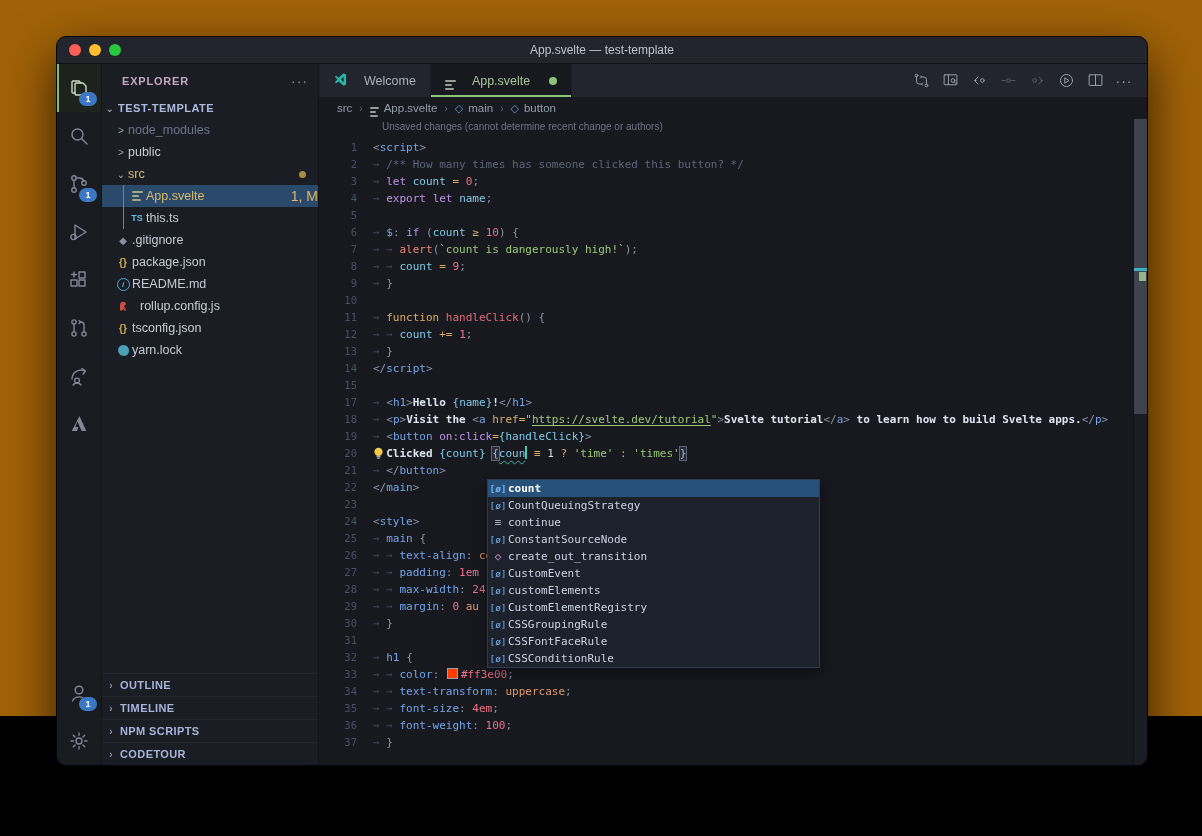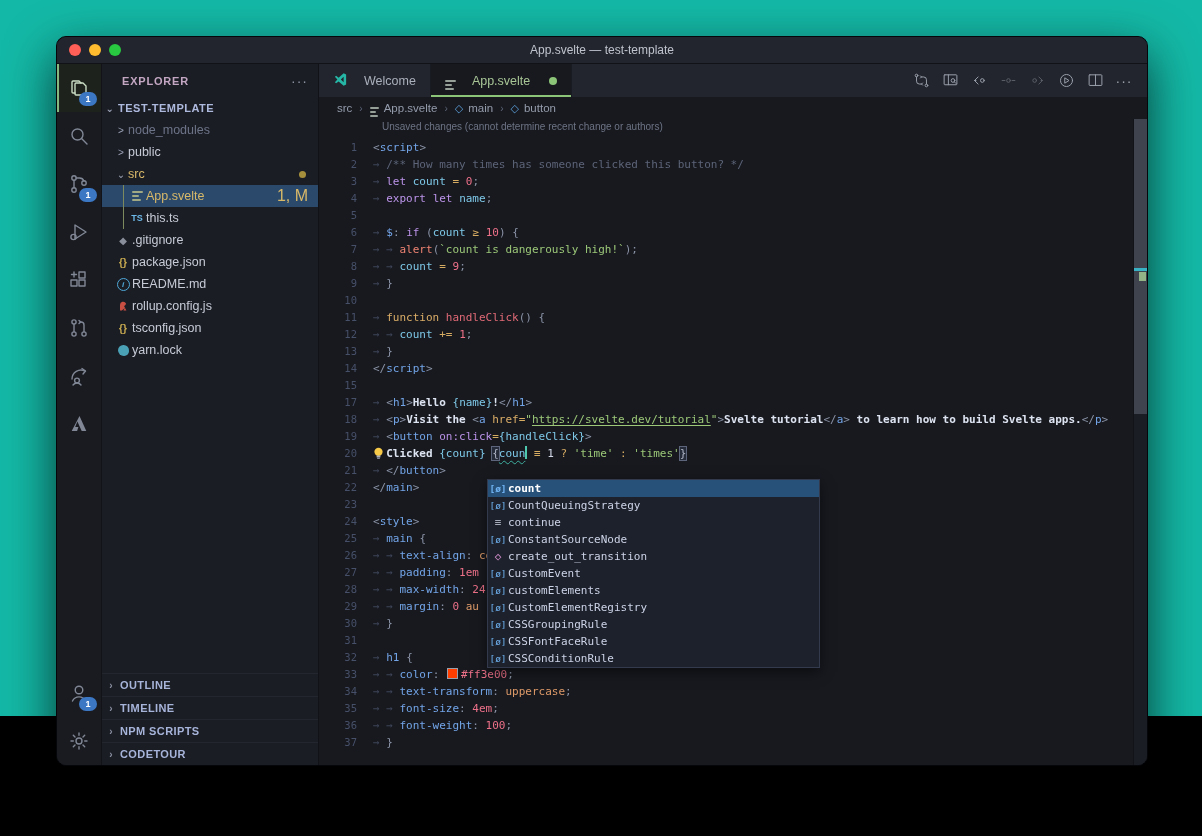--- a/index.html
+++ b/index.html
@@ -1,17 +1,17 @@
 <!DOCTYPE html>
 <html><head>
 <meta charset="utf-8">
 <style>
   html,body{margin:0;padding:0;background:#000;width:1202px;height:836px;overflow:hidden;
     font-family:"Liberation Sans","DejaVu Sans",sans-serif;-webkit-font-smoothing:antialiased;}
-  .desktop{position:relative;width:1202px;height:716px;background:#14b8a6;}
+  .desktop{position:relative;width:1202px;height:716px;background:#a16207;}
   .window{position:absolute;left:56px;top:36px;width:1090px;height:728px;background:#17191f;
     border-radius:10px;overflow:hidden;box-shadow:0 18px 50px rgba(0,0,0,.7);border:1px solid #05060a;}
   
   .titlebar{height:26px;background:#22252d;display:flex;align-items:center;position:relative;border-bottom:1px solid #101218;}
   .lights{display:flex;gap:8px;margin-left:12px;}
   .light{width:12px;height:12px;border-radius:50%;}
   .l-close{background:#ff5f57;} .l-min{background:#febc2e;} .l-zoom{background:#28c840;}
   .titlebar .title{position:absolute;left:0;right:0;text-align:center;font-size:12px;color:#bfc3cd;pointer-events:none;}
   
   .content{display:flex;height:701px;}
@@ -29,21 +29,21 @@
   .dots{color:#8b92a1;font-size:14px;letter-spacing:1px;cursor:default;}
   .sb-project{height:22px;display:flex;align-items:center;font-size:11px;font-weight:bold;letter-spacing:.5px;color:#aeb9de;}
   .sb-project .chev{width:16px;text-align:center;color:#9aa2b5;font-size:10px;}
   .tree-row{height:22px;display:flex;align-items:center;font-size:12.5px;color:#c6cbd6;position:relative;cursor:default;}
   .tree-row .chev{width:14px;text-align:center;color:#9aa2b5;font-size:10px;flex:none;}
   .tree-row .ficon{width:18px;flex:none;display:flex;align-items:center;justify-content:center;}
   .tree-row .lbl{white-space:nowrap;overflow:hidden;}
   .tree-row.dim .lbl{color:#6d7488;}
   .tree-row.gold .lbl{color:#d8b869;}
   .tree-row.selected{background:#2b4a6b;}
-  .tree-row .rbadge{margin-left:auto;margin-right:10px;font-size:16px;color:#d8b869;}
+  .tree-row .rbadge{margin-left:auto;font-size:14px;color:#d8b869;}
   .tree-row .rdot{margin-left:auto;margin-right:12px;width:7px;height:7px;border-radius:50%;background:#a68f3c;}
   .tree-row.nested::before{content:"";position:absolute;left:21px;top:0;bottom:0;width:1px;background:#7d8a5e;}
   .sb-spacer{flex:1;}
   .sb-section{height:22px;display:flex;align-items:center;border-top:1px solid #23262f;font-size:11px;
     font-weight:bold;letter-spacing:.4px;color:#a7b4da;}
   .sb-section .chev{width:18px;text-align:center;color:#8b92a3;font-size:10px;}
   
   .editorarea{flex:1;display:flex;flex-direction:column;background:#17191f;min-width:0;}
   .tabbar{height:33px;background:#22252d;display:flex;align-items:stretch;}
   .tab{display:flex;align-items:center;gap:16px;padding:0 14px;font-size:12.5px;color:#aab0bc;border-right:1px solid #191b22;cursor:default;}
@@ -258,21 +258,21 @@
                 <b style="font-size:10px;color:#ccae52">{}</b>
               </span>
               <span class="lbl">package.json</span>
             </div>
             <div class="tree-row" style="padding-left: 12px;">
               <span class="ficon">
                 <span style="display:inline-flex;width:11px;height:11px;border:1px solid #4fa8d8;border-radius:50%;color:#4fa8d8;font-size:8px;align-items:center;justify-content:center;font-style:italic;font-weight:bold">i</span>
               </span>
               <span class="lbl">README.md</span>
             </div>
-            <div class="tree-row" style="padding-left: 12px;">
+            <div class="tree-row" style="padding-left: 12px; gap: 8px;">
               <span class="ficon">
                 <svg viewBox="0 0 16 16" width="12" height="12">
                   <path d="M4 14V6.5a4.2 4.2 0 0 1 8-1.8c0 1.6-1.3 2.6-2.5 3.5L12.5 14H8.5l2-3.5L6.5 14z" fill="#c94f43"></path>
                 </svg>
               </span>
               <span class="lbl">rollup.config.js</span>
             </div>
             <div class="tree-row" style="padding-left: 12px;">
               <span class="ficon">
                 <b style="font-size:10px;color:#ccae52">{}</b>

